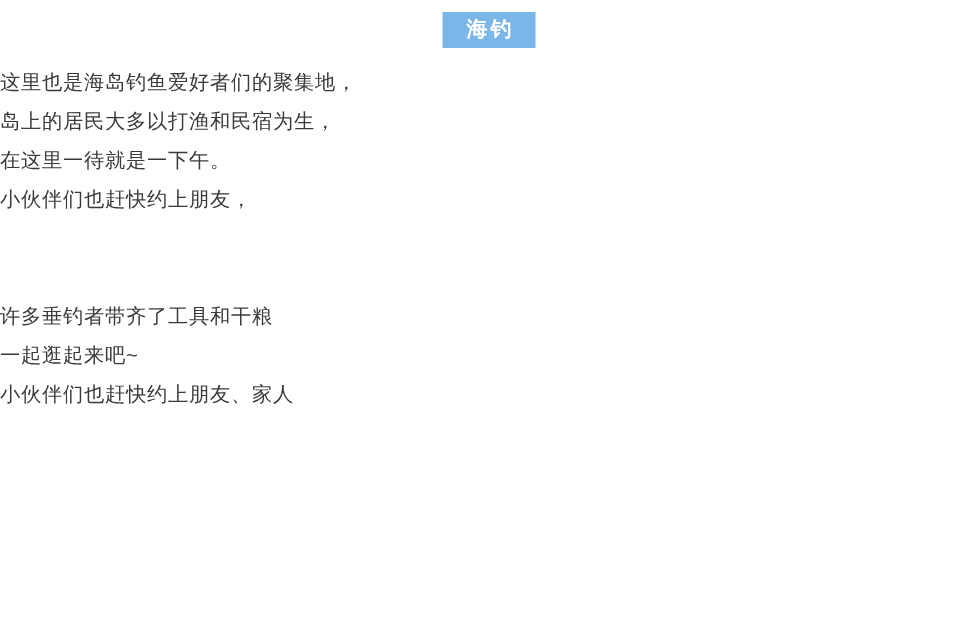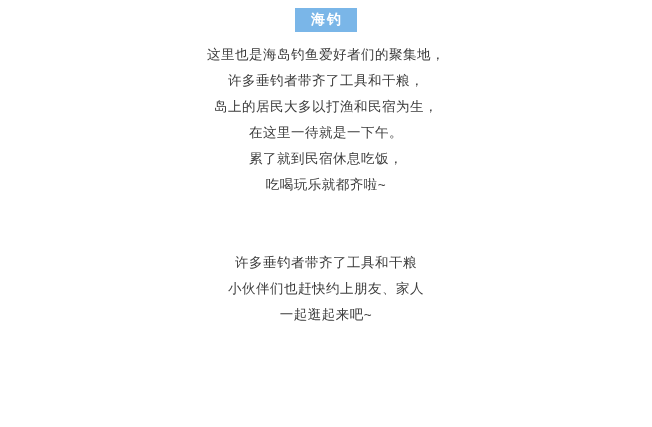--- a/index.html
+++ b/index.html
@@ -28,21 +28,21 @@
     display: inline-block;
     background: #7ab6e8;
     color: #ffffff;
     font-size: 14px;
     font-weight: bold;
     letter-spacing: 2px;
     padding: 3px 14px 4px 16px;
     line-height: 1.2;
   }
   .stanza {
-    text-align: center;
+    text-align: left;
     color: #3a3a3a;
     font-size: 13.5px;
   }
   .stanza .line {
     line-height: 26px;
     letter-spacing: 0.5px;
     white-space: pre;
   }
   .gap {
     height: 52px;
@@ -52,28 +52,26 @@
 <body>
 
 <div class="page">
 
   <div class="title-wrap">
     <span class="title-badge">海钓</span>
   </div>
 
   <div class="stanza">
     <div class="line">这里也是海岛钓鱼爱好者们的聚集地，</div>
-    <div class="line">许多垂钓者带齐了工具和干粮，</div>
     <div class="line">岛上的居民大多以打渔和民宿为生，</div>
     <div class="line">在这里一待就是一下午。</div>
-    <div class="line">累了就到民宿休息吃饭，</div>
-    <div class="line">吃喝玩乐就都齐啦~</div>
+    <div class="line">小伙伴们也赶快约上朋友，</div>
   </div>
 
   <div class="gap"></div>
 
   <div class="stanza">
     <div class="line">许多垂钓者带齐了工具和干粮</div>
+    <div class="line">一起逛起来吧~</div>
     <div class="line">小伙伴们也赶快约上朋友、家人</div>
-    <div class="line">一起逛起来吧~</div>
   </div>
 
 </div>
 
 </body></html>

